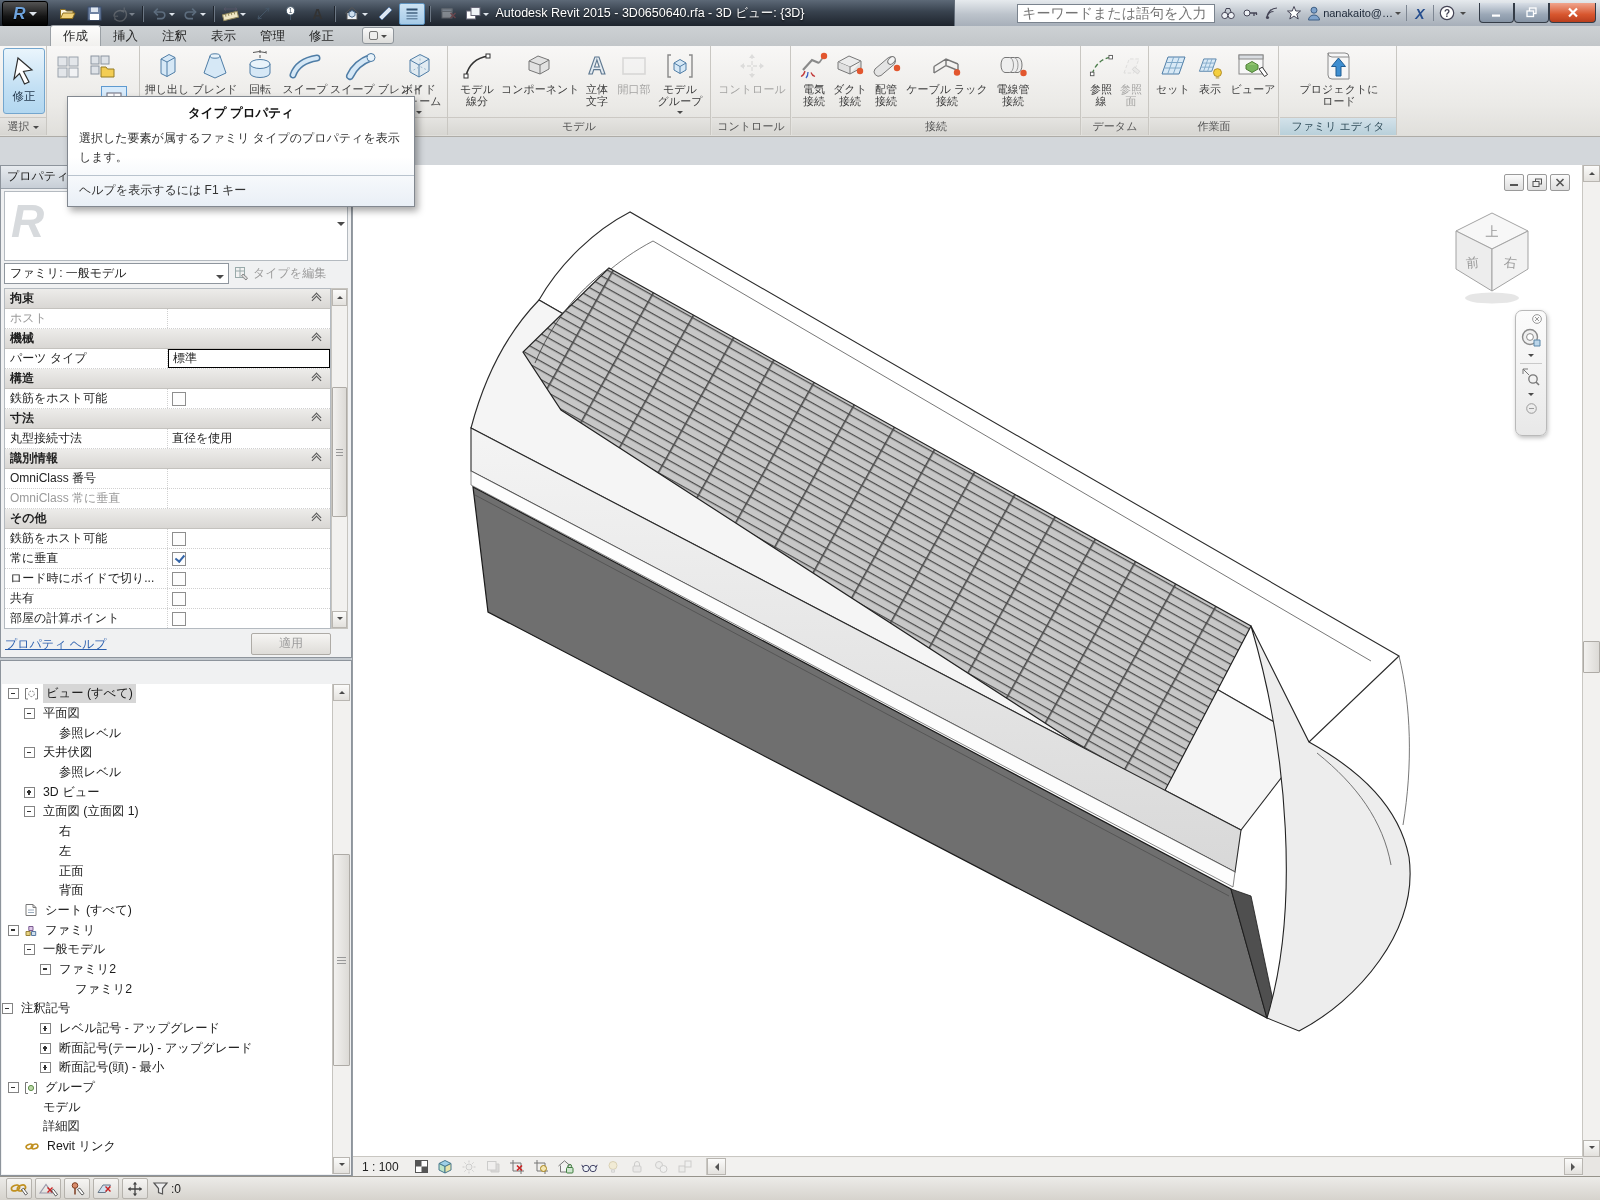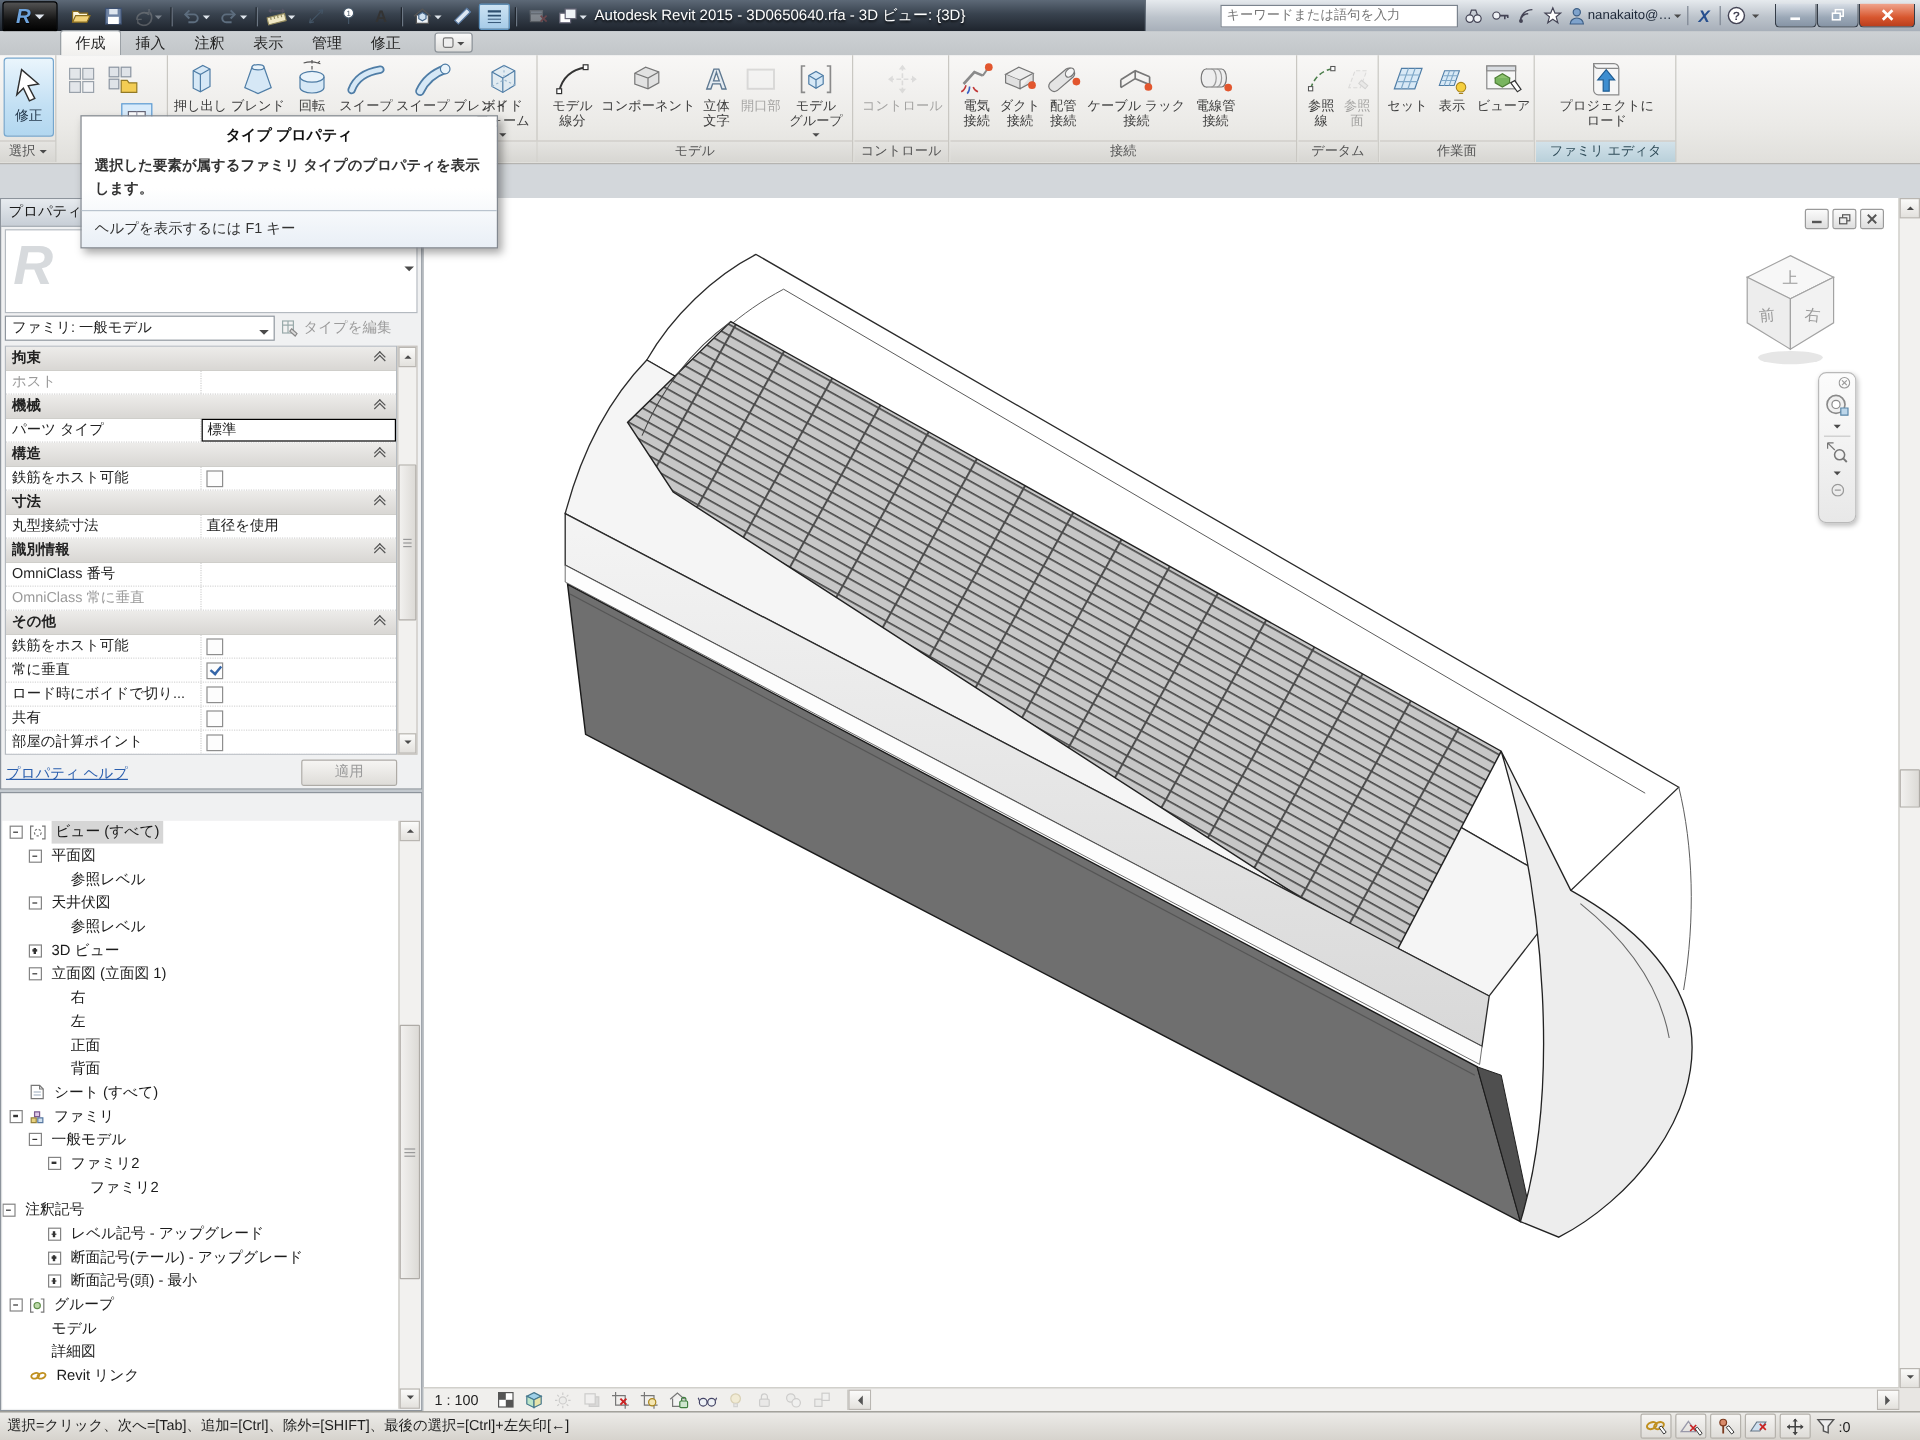--- a/index.html
+++ b/index.html
@@ -22,21 +22,21 @@
     background:linear-gradient(180deg,#535353,#151515 60%,#000);display:flex;align-items:center;justify-content:center;gap:3px;cursor:pointer;}
   .appbtn .rglyph{font-weight:bold;font-style:italic;font-size:17px;color:#6ea3dc;text-shadow:0 1px 1px #000;}
   .qat{position:absolute;left:54px;top:3px;height:21px;display:flex;align-items:center;gap:1px;}
   .qbtn{height:20px;min-width:20px;padding:0 2px;display:flex;align-items:center;justify-content:center;border:1px solid transparent;border-radius:2px;cursor:pointer;}
   .qbtn.on{background:linear-gradient(#cde3f3,#a6cbe8);border-color:#5e93bf;}
   .qbtn.dis{opacity:.4;}
   .qsep{width:1px;height:16px;background:#20262e;border-right:1px solid #6b7683;margin:0 3px;}
   .tb-title{position:absolute;left:350px;right:650px;top:0;height:26px;line-height:26px;text-align:center;
     color:#fff;font-size:12.5px;white-space:nowrap;overflow:hidden;text-shadow:0 1px 2px rgba(0,0,0,.8);}
   .ic-area{position:absolute;right:4px;top:0;height:26px;display:flex;align-items:center;gap:5px;}
-  .searchbox{width:188px;height:17px;border:1px solid #7a838e;font-size:11px;padding:0 4px;background:#fff;color:#555;
+  .searchbox{width:188px;height:17px;border:1px solid #7a838e;font-size:14px;padding:0 4px;background:#fff;color:#555;
     font-family:"Liberation Sans","DejaVu Sans",sans-serif;}
   .icbtn{display:flex;align-items:center;gap:2px;cursor:pointer;}
   .account-name{font-size:11px;color:#1d2838;}
   .icsep{width:1px;height:16px;background:#7d8692;}
   .win-btns{display:flex;margin-left:8px;}
   .wbtn{width:33px;height:19px;border:1px solid #343c47;border-top:none;border-radius:0 0 4px 4px;
     display:flex;align-items:center;justify-content:center;cursor:pointer;
     background:linear-gradient(180deg,#d8dee6,#9ba8b7 60%,#8694a5);}
   .wbtn.close{width:45px;background:linear-gradient(180deg,#f0a58e,#d8572f 60%,#b93e1d);}
 
@@ -66,21 +66,21 @@
   .sbtn{width:28px;height:32px;display:flex;align-items:center;justify-content:center;border:1px solid transparent;cursor:pointer;}
   .hoverbtn{position:absolute;left:54px;top:40px;width:24px;height:30px;border:1px solid #5e9ad0;background:#d8ebfb;z-index:5;display:flex;align-items:center;justify-content:center;cursor:pointer;}
 
   .optionsbar{position:absolute;left:0;top:137px;right:0;height:28px;background:#d3d7db;border-bottom:1px solid #abafb4;}
 
   
   .tooltip{position:absolute;left:67px;top:96px;width:348px;z-index:60;border:1px solid #828890;
     background:linear-gradient(180deg,#ffffff 0%,#ffffff 55%,#e9eff6 100%);
     box-shadow:3px 4px 7px rgba(0,0,0,.35);padding:8px 11px 7px 11px;box-sizing:border-box;}
   .tt-title{font-weight:bold;font-size:12.5px;color:#111;text-align:center;}
-  .tt-body{margin-top:7px;color:#333;line-height:1.55;font-weight:bold;}
+  .tt-body{margin-top:7px;color:#333;line-height:1.55;}
   .tt-sep{border-top:1px solid #b9c3ce;margin:9px -11px 6px -11px;}
   .tt-foot{color:#333;font-size:12px;}
 
   
   .leftcol{position:absolute;left:0;top:165px;width:352px;bottom:24px;background:#c3c9cf;}
   .pal{position:absolute;left:0;right:0;background:#f0f1f2;border:1px solid #8d949c;box-sizing:border-box;}
   .pal-head{height:22px;line-height:21px;background:linear-gradient(180deg,#e7ebef,#c7ced6);border-bottom:1px solid #99a1aa;
     padding-left:6px;font-size:12px;color:#1c1c1c;position:relative;}
   .props{top:0;height:493px;}
   .preview{position:absolute;left:3px;top:25px;right:3px;height:68px;background:#fff;border:1px solid #b4bac0;}
@@ -1173,21 +1173,20 @@
         <div class="htrack"></div>
         <span class="harrow">
             <span class="tril right"></span>
           </span>
       </div>
     </div>
     <div class="corner"></div>
   </div>
 
   <div class="statusbar">
-    <span class="st-hint">選択=クリック、次へ=[Tab]、追加=[Ctrl]、除外=[SHIFT]、最後の選択=[Ctrl]+左矢印[←]</span>
     <span class="st-toggles" id="sttoggles">
         <span class="stbtn">
           <span class="ic">
             <svg width="20" height="16" viewBox="0 0 20 16">
               <ellipse cx="6.5" cy="7" rx="4.2" ry="2.7" transform="rotate(-22 6.5 7)" fill="none" stroke="#c09020" stroke-width="1.7"></ellipse>
               <ellipse cx="12.5" cy="7" rx="4.2" ry="2.7" transform="rotate(-22 12.5 7)" fill="none" stroke="#c09020" stroke-width="1.7"></ellipse>
               <path d="M12.5 8.5 l4 5.5 2 -1.5 -4 -5.2 z" fill="#fff" stroke="#333" stroke-width="0.8"></path>
             </svg>
           </span>
         </span>

